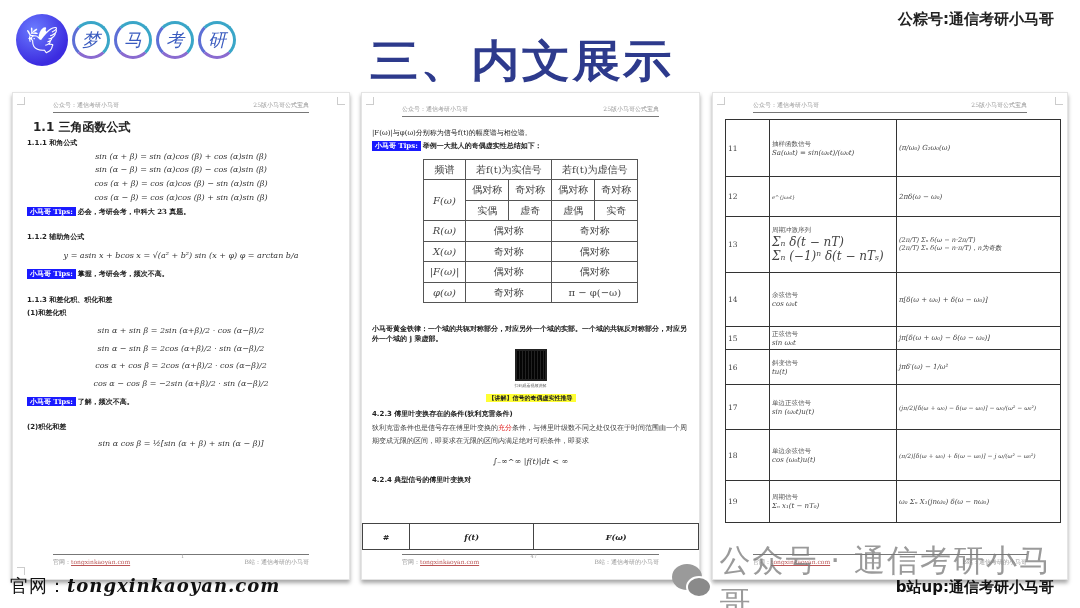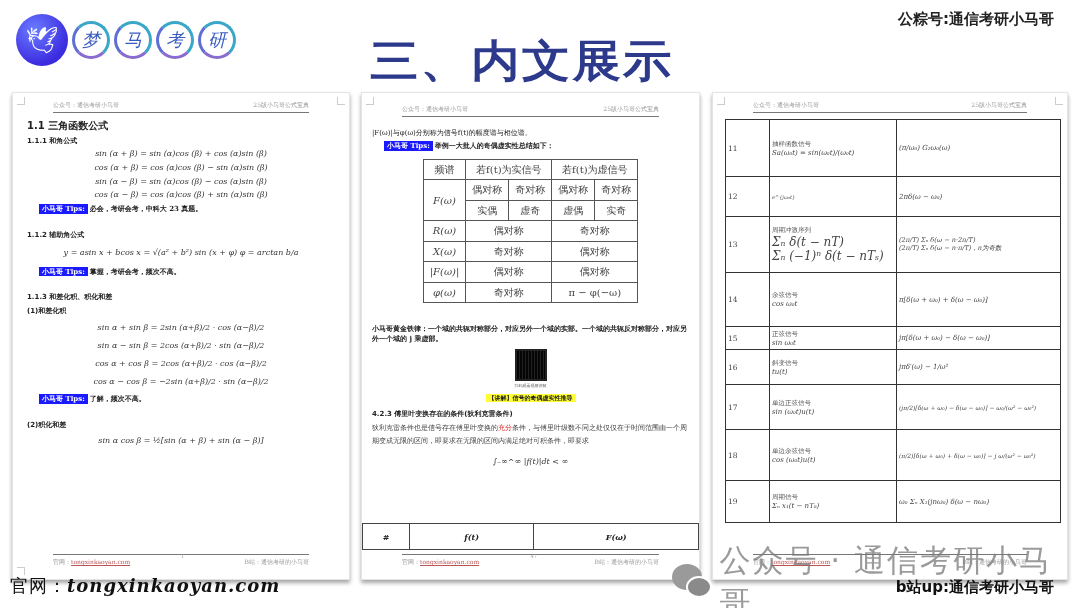--- a/index.html
+++ b/index.html
@@ -19,24 +19,24 @@
 .phdr{position:absolute;top:6px;left:40px;right:40px;height:14px;border-bottom:1px solid #777;font-size:6px;color:#999;display:flex;justify-content:space-between;align-items:flex-end;padding-bottom:2px}
 .pftr{position:absolute;bottom:12px;left:40px;right:40px;border-top:1.5px solid #777;font-size:6px;color:#999;display:flex;justify-content:space-between;padding-top:3px}
 .pftr .link{color:#b55;text-decoration:underline}
 .pnum{position:absolute;left:50%;top:-2px;font-size:5px}
 .crop{position:absolute;width:8px;height:8px;border-color:#ccc;border-style:solid}
 .c-tl{left:4px;top:4px;border-width:0 1px 1px 0}
 .c-tr{right:4px;top:4px;border-width:0 0 1px 1px}
 .c-bl{left:4px;bottom:4px;border-width:1px 1px 0 0}
 .content{position:absolute;left:14px;right:14px;font-size:7.5px;line-height:1.35}
 .chap{text-align:center;color:#e02020;font-weight:bold;font-size:12px;margin:4px 0 6px}
-.h2{font-weight:bold;font-size:10px;margin:6px 0 4px;font-family:"DejaVu Sans",sans-serif}
+.h2{font-weight:bold;font-size:12px;margin:6px 6px 4px;font-family:"DejaVu Sans",sans-serif}
 .h3{font-weight:bold;font-size:7px;margin:4px 0 3px;font-family:"DejaVu Sans",sans-serif}
 .eq{text-align:center;font-style:italic;font-size:8px;color:#333;margin:3px 0}
-.tips{display:flex;align-items:center;font-weight:bold;font-size:7px;margin:3px 12px}
+.tips{display:flex;align-items:center;font-weight:bold;font-size:7px;margin:3px 0}
 .tips .tag{background:#1a1aff;color:#fff;padding:0 3px;margin-right:2px}
 .gap{height:10px}
 
 .sig-table{border-collapse:collapse;margin:8px auto 21px;font-size:10px}
 .sig-table td{border:1px solid #555;text-align:center;padding:3px 6px;color:#444;height:17px}
 .qr{width:32px;height:32px;margin:6px auto 2px;background:repeating-linear-gradient(90deg,#222 0 2px,#fff 2px 3px),#222;background-blend-mode:multiply;border:2px solid #222}
 .qr-cap{text-align:center;font-size:4px;color:#666}
 .hl{display:block;width:max-content;margin:5px auto;background:#ffff33;font-size:6px;font-weight:bold;padding:0 3px}
 .red{color:#e02020}
 .ft-table{position:absolute;left:0;right:0;top:430px;border-collapse:collapse;width:100%;font-size:8px}
@@ -75,22 +75,22 @@
   <span class="crop c-tr"></span>
   <span class="crop c-bl"></span>
   <div class="phdr">
     <span>公众号：通信考研小马哥</span>
     <span>25版小马哥公式宝典</span>
   </div>
   <div class="content" style="top:20px">
     <div class="h2">1.1 三角函数公式</div>
     <div class="h3">1.1.1 和角公式</div>
     <div class="eq">sin (α + β) = sin (α)cos (β) + cos (α)sin (β)</div>
+    <div class="eq">sin (α − β) = sin (α)cos (β) − cos (α)sin (β)</div>
     <div class="eq">cos (α + β) = cos (α)cos (β) − sin (α)sin (β)</div>
-    <div class="eq">sin (α − β) = sin (α)cos (β) − cos (α)sin (β)</div>
     <div class="eq">cos (α − β) = cos (α)cos (β) + sin (α)sin (β)</div>
     <div class="tips">
       <span class="tag">小马哥 Tips:</span>
       <span>必会，考研会考，中科大 23 真题。</span>
     </div>
     <div class="gap"></div>
     <div class="h3">1.1.2 辅助角公式</div>
     <div class="eq" style="margin:8px 0">y = asin x + bcos x = √(a² + b²) sin (x + φ)     φ = arctan b/a</div>
     <div class="tips">
       <span class="tag">小马哥 Tips:</span>
@@ -174,20 +174,21 @@
       </table>
     <div style="font-weight:bold;font-size:7px">小马哥黄金铁律：一个域的共轭对称部分，对应另外一个域的实部。一个域的共轭反对称部分，对应另外一个域的 j 乘虚部。</div>
     <div class="qr"></div>
     <div class="qr-cap">扫码观看视频讲解</div>
     <span class="hl">【讲解】信号的奇偶虚实性推导</span>
     <div class="h3" style="margin-top:8px">4.2.3 傅里叶变换存在的条件(狄利克雷条件)</div>
     <div style="font-size:7px;line-height:1.9;color:#444">
       <span>狄利克雷条件也是信号存在傅里叶变换的</span><span class="red">充分</span><span>条件，与傅里叶级数不同之处仅仅在于时间范围由一个周期变成无限的区间，即要求在无限的区间内满足绝对可积条件，即要求</span>
     </div>
     <div class="eq" style="margin:8px 0">∫₋∞^∞ |f(t)|dt &lt; ∞</div>
+    <div class="h3" style="margin-top:8px">4.2.4 典型信号的傅里叶变换对</div>
   </div>
   <table class="ft-table">
     <tbody>
         <tr>
       <td style="width:14%">#</td>
       <td style="width:37%">f(t)</td>
       <td>F(ω)</td>
     </tr>
   </tbody>
     </table>

